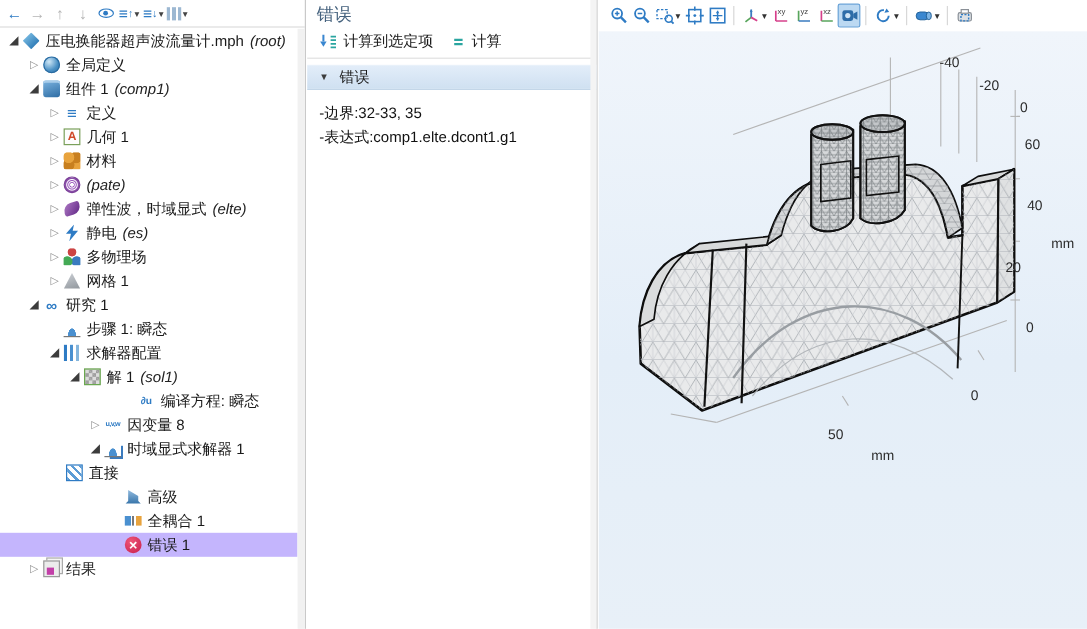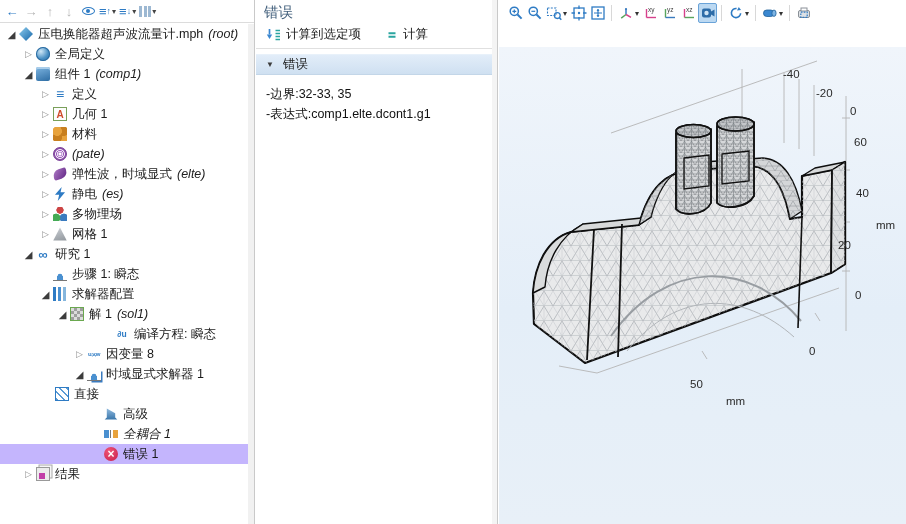--- a/index.html
+++ b/index.html
@@ -73,39 +73,39 @@
   .icon-fully-coupled{background:linear-gradient(to right,#4a90d0 0 5px,transparent 5px 6px,#777 6px 7.5px,transparent 7.5px 9px,#e8a33d 9px 14px);height:8px;}
   .icon-error{border-radius:50%;background:radial-gradient(circle at 35% 30%,#ee5577,#c81e4c);color:#fff;font-weight:bold;}
   .icon-error::after{content:"×";font-size:12px;line-height:1;margin-top:-1px;}
   .icon-results{background:#ececec;border:1px solid #999;box-shadow:2.5px -2.5px 0 -1px #f6f6f6,2.5px -2.5px 0 0 #aaa;}
   .icon-results::after{content:"";position:absolute;left:1.5px;bottom:1.5px;width:6px;height:6px;background:#c23fa8;}
 
   
   .settings-panel{position:absolute;left:256px;top:0;width:242px;height:524px;background:#fff;
     border-right:1px solid #c9c9c9;}
   .panel-title{padding:3px 8px 1px;font-size:14.5px;color:#44617d;}
-  .s-toolbar{display:flex;gap:20px;padding:2px 8px 4px;border-bottom:1px solid #e0e0e0;}
+  .s-toolbar{display:flex;gap:10px;padding:2px 8px 4px;border-bottom:1px solid #e0e0e0;}
   .s-btn{display:flex;align-items:center;gap:4px;border:none;background:transparent;font-size:12.5px;color:#1a1a1a;padding:1px 2px;cursor:default;font-family:inherit;}
   .section-bar{margin-top:5px;height:21px;display:flex;align-items:center;gap:9px;padding:0 10px;
     background:linear-gradient(#e2edf9,#cfe0f1);border-top:1px solid #e8f1fa;border-bottom:1px solid #c3d6e8;}
   .section-tri{font-size:8px;color:#3c3c3c;}
   .section-label{font-size:12.5px;color:#1a1a1a;}
   .error-body{padding:9px 10px;font-size:12.5px;color:#111;line-height:20px;}
   .s-scroll{position:absolute;top:0;right:0;width:5px;height:524px;background:#f4f4f4;}
 
   
   .graphics-panel{position:absolute;left:499px;top:0;width:407px;height:524px;background:#fff;}
   .g-toolbar{position:absolute;top:0;left:0;right:0;height:26px;display:flex;align-items:center;padding-left:7px;background:#fff;z-index:3;}
   .g-btn{display:flex;align-items:center;justify-content:center;width:19px;height:20px;border:1px solid transparent;border-radius:2px;background:transparent;padding:0;cursor:default;}
   .g-btn.active{background:#bcd9f2;border-color:#6aa3d8;}
   .g-btn svg{display:block;}
   .g-caret{font-size:8px;color:#333;margin:0 2px 0 0;}
   .g-sep{width:1px;height:16px;background:#d8d8d8;margin:0 4px;}
   .plot-area{position:absolute;left:0;top:26px;right:0;bottom:0;
-    background:linear-gradient(180deg,#f0f5fb 0%,#e4eef8 55%,#e8f0f8 100%);margin-top:21px;}
+    background:linear-gradient(180deg,#f0f5fb 0%,#e4eef8 55%,#e8f0f8 100%);}
   .plot-svg{position:absolute;left:0;top:-26px;width:407px;height:524px;}
   .axl{position:absolute;font-size:11.5px;color:#2a2a2a;z-index:2;}
   .axl-0{left:284px;top:21px;} .axl-1{left:317px;top:40px;} .axl-2{left:351px;top:58px;}
   .axl-3{left:355px;top:89px;} .axl-4{left:357px;top:140px;} .axl-5{left:377px;top:172px;}
   .axl-6{left:339px;top:192px;} .axl-7{left:356px;top:242px;}
   .axl-8{left:310px;top:298px;} .axl-9{left:191px;top:331px;} .axl-10{left:227px;top:348px;}
   .triad{position:absolute;left:34px;top:496px;font-size:12px;color:#111;z-index:2;}
 </style>
 </head>
 <body>
@@ -239,21 +239,21 @@
     <span class="ticon icon-direct"></span>
     <span class="tlabel">直接</span>
 
   </div>
       <div class="trow" style="padding-left: 89px;">
     <span class="caret"></span>
     <span class="ticon icon-advanced"></span>
     <span class="tlabel">高级</span>
 
   </div>
-      <div class="trow" style="padding-left: 89px; font-style: italic;">
+      <div class="trow" style="padding-left: 89px;">
     <span class="caret"></span>
     <span class="ticon icon-fully-coupled"></span>
     <span class="tlabel">全耦合 1</span>
 
   </div>
       <div class="trow selected" style="padding-left: 89px;">
     <span class="caret"></span>
     <span class="ticon icon-error"></span>
     <span class="tlabel">错误 1</span>
 

